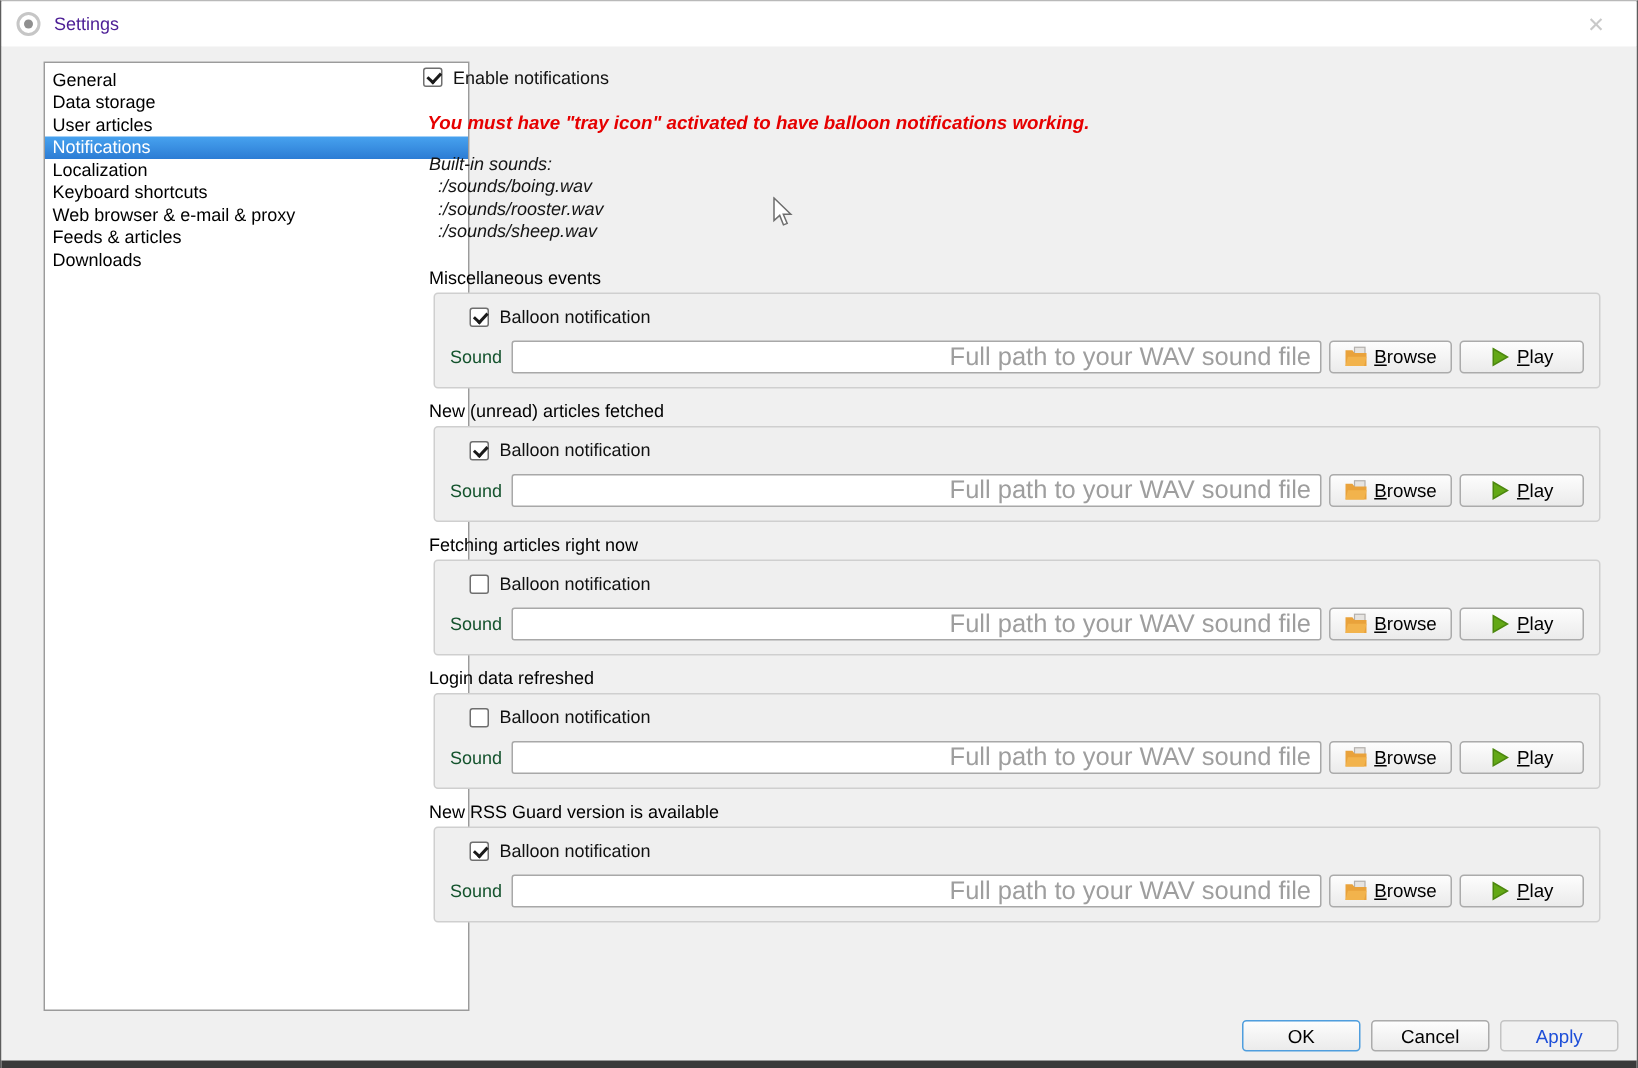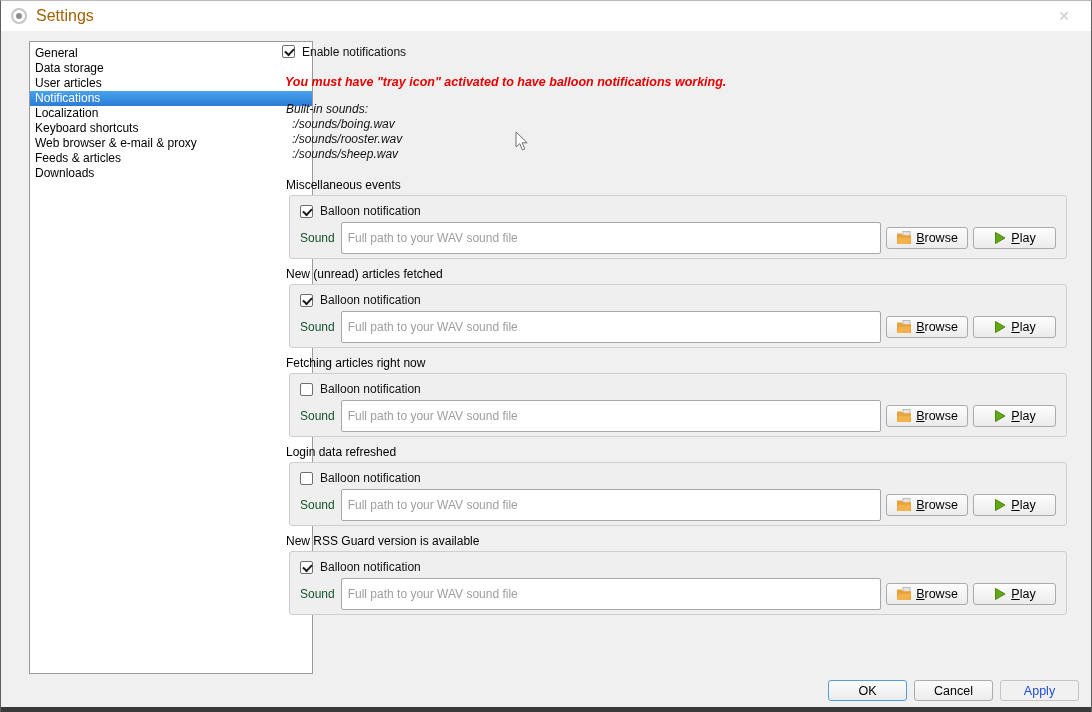--- a/index.html
+++ b/index.html
@@ -5,21 +5,21 @@
   * { box-sizing: border-box; margin: 0; padding: 0; }
   html,body { width:1092px; height:712px; overflow:hidden; }
   body { font-family:"Liberation Sans", sans-serif; font-size:12px; color:#111; background:#fff; position:relative; }
 
   .win { position:absolute; inset:0; border-left:1px solid #5d5d5d; border-right:1px solid #5d5d5d; border-top:1px solid #b9b9b9; }
 
   
   .titlebar { position:absolute; top:0; left:0; right:0; height:30px; background:#ffffff; display:flex; align-items:center; padding:0 10px; }
   .gear { width:16px; height:16px; border-radius:50%; border:2px solid #c6c6c6; position:relative; flex:0 0 auto; }
   .gear::after { content:""; position:absolute; inset:3px; border-radius:50%; background:#8f8f8f; }
-  .title-text { margin-left:9px; font-size:16px; color:#a16207; }
+  .title-text { margin-left:9px; font-size:12px; color:#4c1d95; }
   .close-btn { margin-left:auto; width:34px; height:30px; display:flex; align-items:center; justify-content:center; color:#c9c9c9; font-size:14px; }
 
   
   .main { position:absolute; top:30px; left:0; right:0; bottom:5px; background:#f0f0f0; }
   .bottom-strip { position:absolute; left:0; right:0; bottom:0; height:5px; background:#3a3a3a; }
 
   
   .listbox { position:absolute; left:12px; top:10px; width:284px; height:633px; background:#fff; border:1px solid #9b9b9b; padding-top:4px;margin-left:16px; }
   .lb-item { height:15px; line-height:15px; padding:0 5px; color:#000; white-space:nowrap; }
   .lb-item.sel { background:linear-gradient(#47a2ef,#2c7cd4); color:#fff; }
@@ -27,30 +27,30 @@
   
   .enable-row { position:absolute; left:281px; top:14px; display:flex; align-items:flex-start; gap:7px; }
   .warning { position:absolute; left:284px; top:44px; color:#e60000; font-weight:bold; font-style:italic; font-size:12.5px; }
   .sounds { position:absolute; left:285px; top:71px; font-style:italic; color:#141414; line-height:15px; }
   .sounds .path { padding-left:6px; }
 
   .sections { position:absolute; left:284px; top:148px; width:782px; }
   .section { margin-bottom:9px; }
   .section-title { height:16px; line-height:13px; padding-left:1px; color:#000; }
   .gbox { margin-left:4px; height:64px; border:1px solid #cfcfcf; border-radius:3px; background:#efefef; padding:8px 10px 10px 10px; }
-  .row1 { display:flex; align-items:center; gap:7px; height:14px; }
+  .row1 { display:flex; align-items:center; gap:7px; height:14px;margin-left:13px; }
   .row2 { display:flex; align-items:center; margin-top:9px; gap:5px; height:22px; }
 
   .cb { width:13px; height:13px; background:#fff; border:1px solid #6f6f6f; border-radius:2px; position:relative; flex:0 0 auto; }
   .cb.checked::after { content:""; position:absolute; left:2px; top:2px; width:7px; height:4px;
       border-left:2px solid #1a1a1a; border-bottom:2px solid #1a1a1a; transform:rotate(-47deg); }
 
   .sound-lb { padding-right:1px; color:#14532d; }
-  input.sound { flex:1; height:32px; border:1px solid #a8a8a8; border-radius:2px; padding:0 6px;
-      font-family:"Liberation Sans", sans-serif; font-size:12px; color:#222; background:#fff; outline:none; }
+  input.sound { flex:1; height:22px; border:1px solid #a8a8a8; border-radius:2px; padding:0 6px;
+      font-family:"Liberation Sans", sans-serif; font-size:17px; color:#222; background:#fff; outline:none;text-align:right; }
   input.sound::placeholder { color:#9e9e9e; }
 
   .btn { height:22px; display:inline-flex; align-items:center; justify-content:center; gap:4px;
       border:1px solid #ababab; border-radius:3px; background:linear-gradient(#fdfdfd,#ebebeb);
       font-family:"Liberation Sans", sans-serif; font-size:12.5px; color:#000; padding:0 9px; cursor:default; }
   .btn .u { text-decoration:underline; }
   .btn-browse { min-width:82px; }
   .btn-play  { min-width:83px; }
   .icon { display:inline-flex; flex:0 0 auto; }
 

